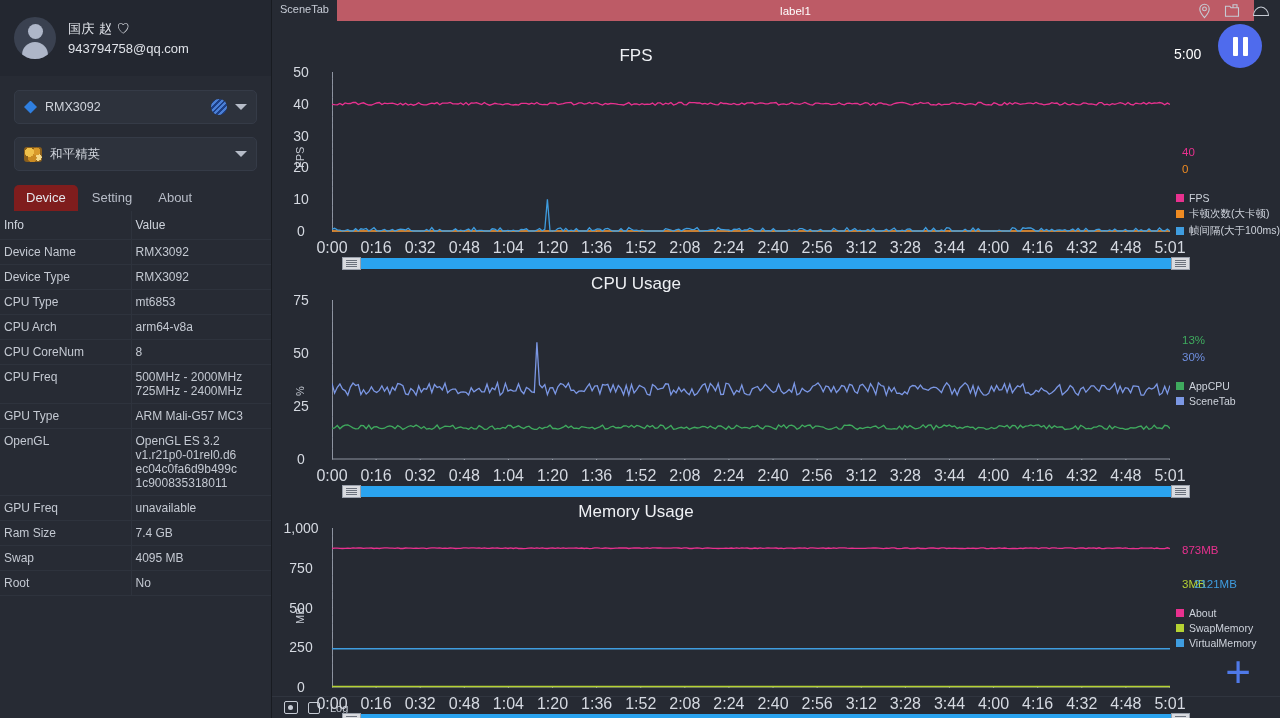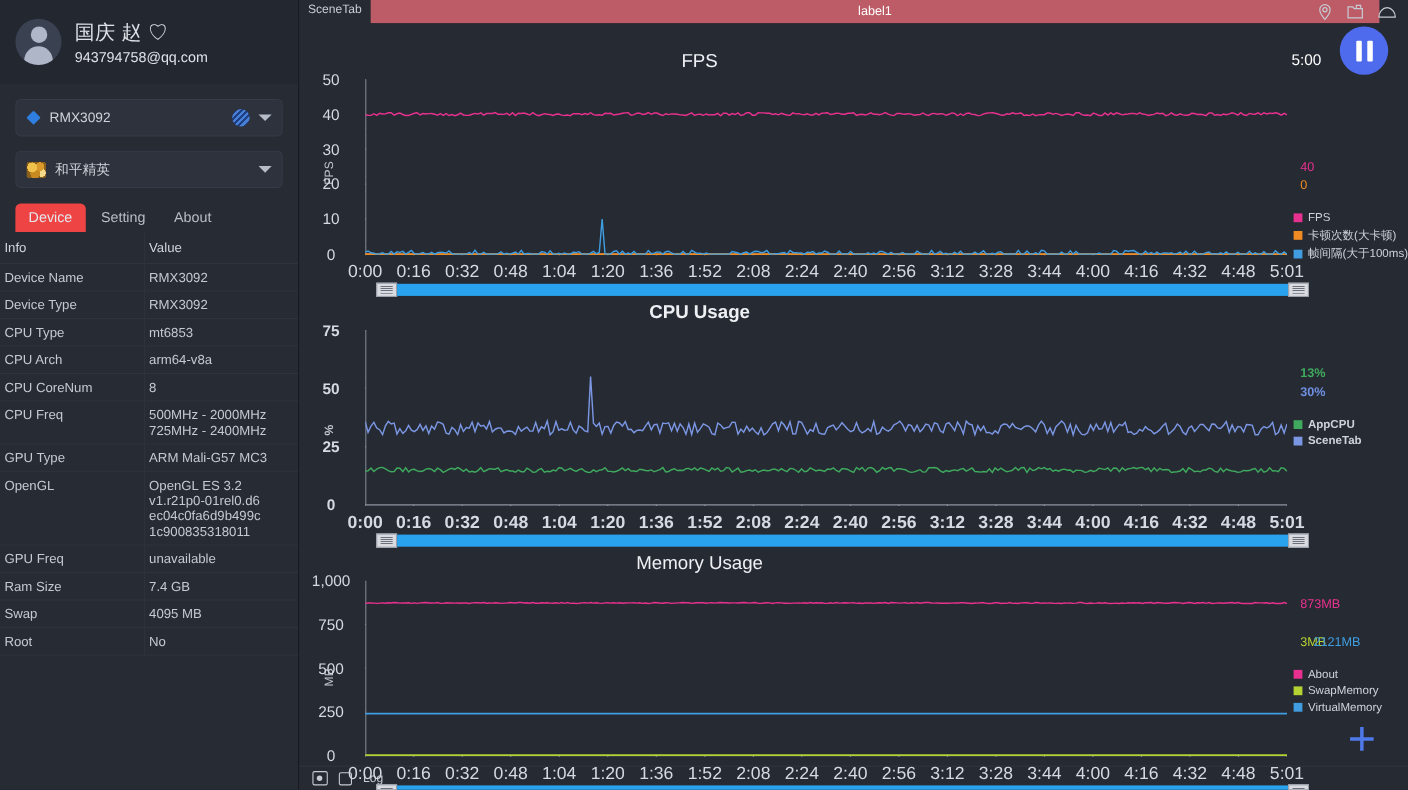--- a/index.html
+++ b/index.html
@@ -32,21 +32,21 @@
   }
   .avatar::before {
     content:""; position:absolute; width:15px; height:15px; border-radius:50%;
     background:#aeb6c8; left:13.5px; top:7px;
   }
   .avatar::after {
     content:""; position:absolute; width:26px; height:18px;
     border-radius: 13px 13px 0 0; background:#aeb6c8; left:8px; top:25px;
   }
   .acct-text { display:flex; flex-direction:column; gap:3px; }
-  .acct-name { font-size: 18px; color:#dfe2e8; letter-spacing:.5px; }
+  .acct-name { font-size: 13px; color:#dfe2e8; letter-spacing:.5px; }
   .acct-mail { font-size: 13px; color:#dfe2e8; }
 
   .selectors { padding: 14px 14px 6px 14px; display:flex; flex-direction:column; gap:13px; }
   .sel {
     height: 34px; background:#2d323c; border:1px solid #353b47; border-radius:5px;
     display:flex; align-items:center; padding: 0 9px; gap:8px; position:relative;
   }
   .sel-label { font-size:12.5px; color:#cfd3db; flex:1; }
   .ic-diamond {
     width:13px;height:13px;flex:0 0 13px;background:#2f7fe0;
@@ -65,21 +65,21 @@
     background: repeating-linear-gradient(135deg,#4a7fd6 0 2px,#1d3f86 2px 4px);
   }
   .caret { width:0;height:0;border-left:6px solid transparent;border-right:6px solid transparent;
            border-top:6px solid #b6bcc8; flex:0 0 12px; }
 
   .tabs { display:flex; padding: 8px 14px 0 14px; gap:2px; }
   .tab {
     font-size:13px; padding:5px 12px 6px 12px; color:#b7bcc7;
     border-radius:5px 5px 0 0; cursor:pointer;
   }
-  .tab.active { background:#ef4444; color:#e4e7ec; }
+  .tab.active { background:#7f1d1d; color:#e4e7ec; }
 
   .tbl-wrap { flex:1; overflow:hidden; position:relative; }
   table.info { width:100%; border-collapse:collapse; font-size:12px; table-layout: fixed; }
   table.info th, table.info td {
     text-align:left; padding: 5px 8px 5px 4px; color:#c4c9d2;
     border-bottom:1px solid #2e333d; vertical-align: top;
     white-space: pre-line; overflow: hidden;
   }
   table.info th { color:#cfd4dd; font-weight:normal; padding-top:7px; padding-bottom:7px;}
   table.info td:first-child, table.info th:first-child { width:131px; border-right:1px solid #2e333d; }
@@ -387,21 +387,21 @@
           <div class="timeline" style="left: 70px; right: 90px; top: 211px;">
             <span class="tl-grip">
               <span class="g"></span>
             </span>
             <span class="tl-bar"></span>
             <span class="tl-grip">
               <span class="g"></span>
             </span>
           </div>
         </div>
-        <div class="chart" style="top: 253px; height: 212px; font-weight: bold;">
+        <div class="chart" style="top: 253px; height: 212px;">
           <div class="chart-title" style="right: 280px;">CPU Usage</div>
           <div class="ylabel" style="left: 22px; top: 121.5px;">%</div>
           <div class="ytick" style="top: 177px; width: 50px; left: 4px; right: auto;">0</div>
           <div class="ytick" style="top: 124px; width: 50px; left: 4px; right: auto;">25</div>
           <div class="ytick" style="top: 71px; width: 50px; left: 4px; right: auto;">50</div>
           <div class="ytick" style="top: 18px; width: 50px; left: 4px; right: auto;">75</div>
           <div class="xtick" style="left: 34px; width: 52px; top: 193px;">0:00</div>
           <div class="xtick" style="left: 78.1053px; width: 52px; top: 193px;">0:16</div>
           <div class="xtick" style="left: 122.211px; width: 52px; top: 193px;">0:32</div>
           <div class="xtick" style="left: 166.316px; width: 52px; top: 193px;">0:48</div>

